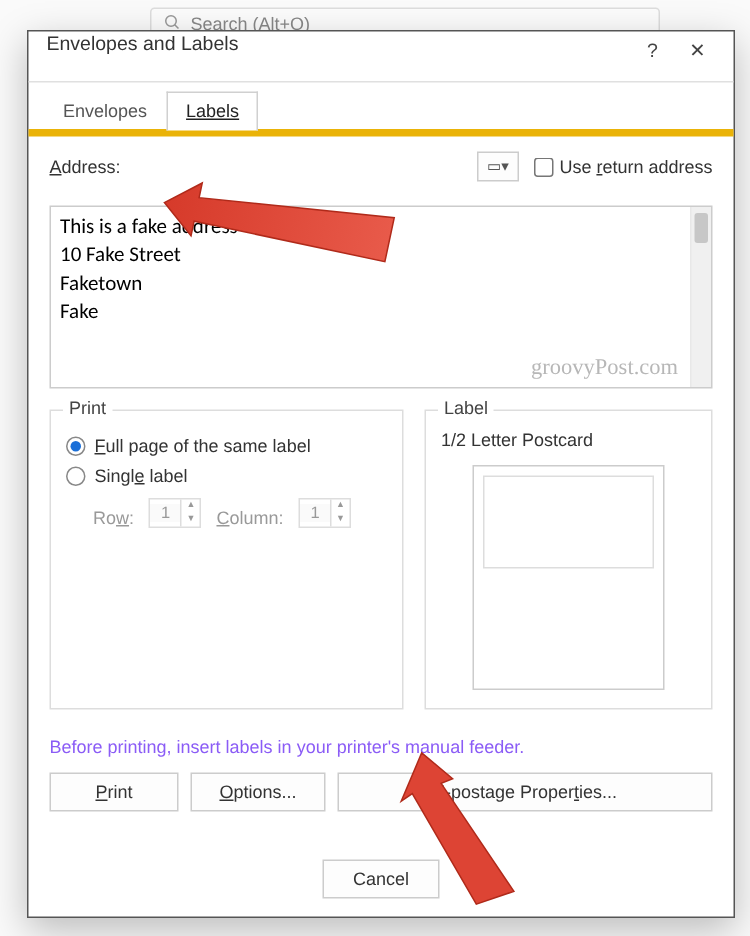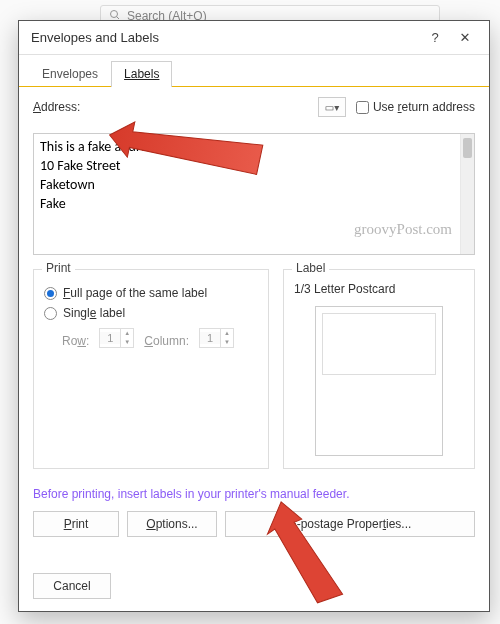--- a/index.html
+++ b/index.html
@@ -42,37 +42,37 @@
       bottom: 12px;
       background: #fff;
       border: 1px solid #555;
       box-shadow: 0 8px 24px rgba(0,0,0,0.25);
       display: flex;
       flex-direction: column;
     }
     .titlebar {
       height: 34px;
       display: flex;
-      align-items: center;
+      align-items: flex-start;
       padding: 0 12px;
       border-bottom: 1px solid #e0e0e0;
     }
     .titlebar-title { flex: 1; font-size: 13px; color: #333; }
     .titlebar-btn {
       width: 24px; height: 24px;
       display: flex; align-items: center; justify-content: center;
       margin-left: 6px;
       font-size: 13px;
       color: #444;
       cursor: pointer;
     }
     .tabs {
       display: flex;
       padding: 6px 10px 0 10px;
-      border-bottom: 1px solid #eab308;
+      border-bottom: 5px solid #eab308;
       gap: 0;
     }
     .tab {
       padding: 5px 12px 6px;
       border: 1px solid transparent;
       border-bottom: none;
       margin-bottom: -1px;
       font-size: 12px;
       color: #555;
       cursor: pointer;
@@ -133,21 +133,21 @@
     .addr-scroll-thumb {
       position: absolute;
       top: 4px; left: 2px; right: 2px;
       height: 20px;
       background: #c7c7c7;
       border-radius: 2px;
     }
     .watermark {
       position: absolute;
       right: 22px;
-      bottom: 16px;
+      bottom: 4px;
       color: #b7b7b7;
       font-family: Georgia, serif;
       font-size: 15px;
       pointer-events: none;
     }
     .mid {
       display: flex;
       margin-top: 14px;
       gap: 14px;
     }
@@ -240,21 +240,21 @@
       font-size: 12px;
       cursor: pointer;
       text-align: center;
     }
     .btn.w1 { flex: 0 0 86px; }
     .btn.w2 { flex: 0 0 110px; }
     .btn.w3 { flex: 0 0 90px; }
     .btn.w4 { flex: 1; }
     .footer {
       display: flex;
-      justify-content: flex-start;
+      justify-content: center;
       padding: 12px 14px;
     }
     .arrow {
       position: absolute;
       pointer-events: none;
     }
   </style>
 </head>
 <body>
 
@@ -340,21 +340,21 @@
                 <span>▲</span>
                 <span>▼</span>
               </span>
           </span>
         </div>
       </div>
 
       <div class="groupbox label-box">
         <div class="groupbox-title">Label</div>
         <div class="label-info">
-          <div>1/3 Letter Postcard</div>
+          <div>1/2 Letter Postcard</div>
         </div>
         <div class="label-preview"></div>
       </div>
     </div>
 
     <div class="hint">Before printing, insert labels in your printer's manual feeder.</div>
 
     <div class="btn-row">
       <div class="btn w1"><u>P</u>rint</div>
       <div class="btn w3"><u>O</u>ptions...</div>

